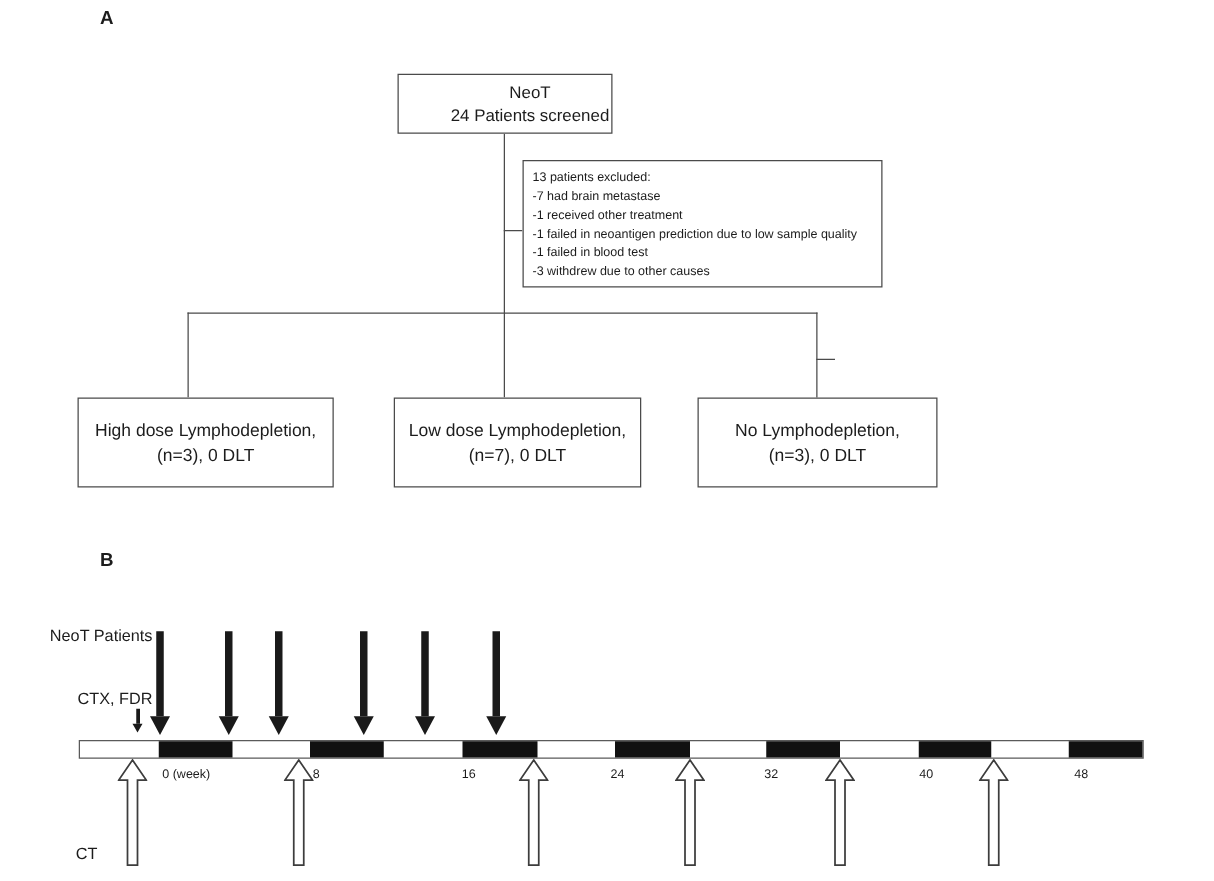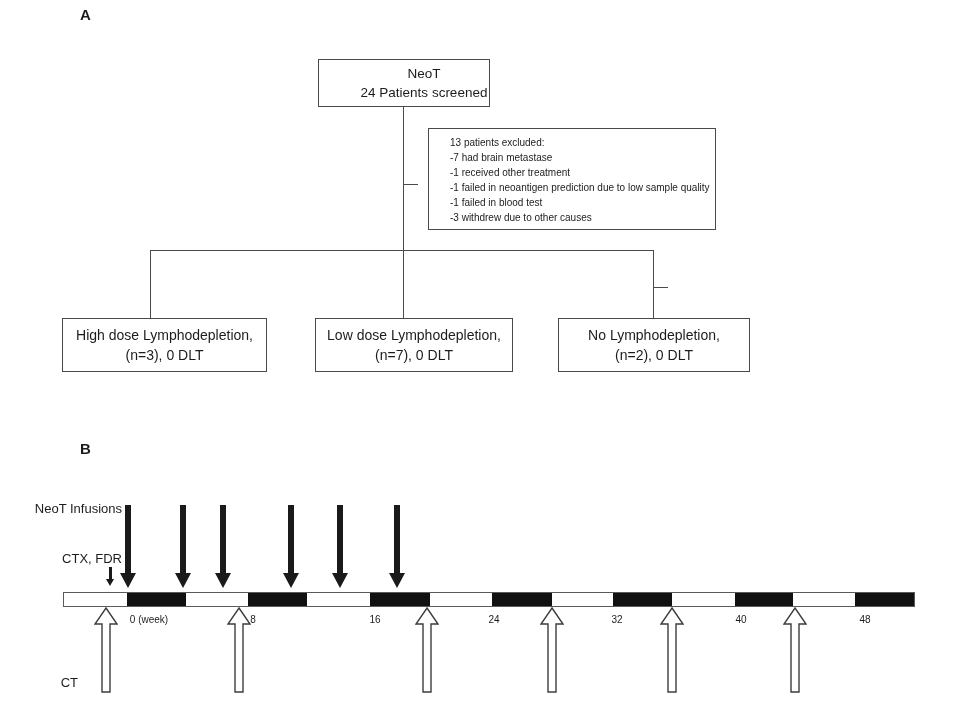--- a/index.html
+++ b/index.html
@@ -5,31 +5,31 @@
   html,body { margin:0; padding:0; background:#ffffff; }
   #stage {
     position:relative; width:971px; height:705px; background:#ffffff;
     font-family:"Liberation Sans", sans-serif; color:#1c1c1c; overflow:hidden;
   }
   
   .fl-line { position:absolute; background:#4a4a4a; }
   .fl-box  { position:absolute; border:1px solid #4a4a4a; background:#fff; box-sizing:border-box;padding-left:40px; }
   .center-box { display:flex; align-items:center; justify-content:center; text-align:center; }
   .center-box span { white-space:pre-line; }
-  .text-box { font-size:10px; line-height:15px; padding:6px 21px; white-space:pre;margin-left:10px; }
+  .text-box { font-size:10px; line-height:15px; padding:6px 7px; white-space:pre; }
 
   .panel-label { position:absolute; font-weight:bold; font-size:15px; }
   #label-a { left:80px; top:6px; }
   #label-b { left:80px; top:440px; }
 
   
   #neot-box      { left:318px; top:59px;  width:172px; height:48px; font-size:13.5px; line-height:19px; }
   #excluded-box  { left:418px; top:128px; width:288px; height:102px; }
   #withdrew-box  { left:668px; top:258px; width:250px; height:50px; font-size:10px; line-height:14.6px; padding:3px 6px; white-space:pre; }
-  .arm-box { position:absolute; top:318px; left:var(--x); width:var(--w); height:54px;
+  .arm-box { position:absolute; top:318px; left:var(--x); width:var(--w); height:72px;
              border:1px solid #4a4a4a; background:#fff; box-sizing:border-box;
              display:flex; align-items:center; justify-content:center;
              font-size:14px; line-height:20px; text-align:center; }
   .arm-box span { white-space:pre-line; }
 
   
   #line-main-v     { left:403px; top:107px; width:1px;  height:211px; }
   #line-excl-h     { left:403px; top:184px; width:15px; height:1px; }
   #line-branch     { left:150px; top:250px; width:504px; height:1px; }
   #line-drop-left  { left:150px; top:250px; width:1px;  height:68px; }
@@ -100,27 +100,27 @@
 (n=3), 0 DLT;">
         <span>High dose Lymphodepletion,
 (n=3), 0 DLT</span>
       </div><div class="arm-box" style="--x: 315px; --w: 198px; --text: Low dose Lymphodepletion,
 (n=3), 0 DLT;">
         <span>Low dose Lymphodepletion,
 (n=7), 0 DLT</span>
       </div><div class="arm-box" style="--x: 558px; --w: 192px; --text: No Lymphodepletion,
 (n=3), 0 DLT;">
         <span>No Lymphodepletion,
-(n=2), 0 DLT</span>
+(n=3), 0 DLT</span>
       </div></div>
 
   
   <div id="label-b" class="panel-label">B</div>
 
-  <div id="infusions-label" class="b-side-label">NeoT Infusions</div>
+  <div id="infusions-label" class="b-side-label">NeoT Patients</div>
   <div id="ctx-label" class="b-side-label">CTX, FDR</div>
   <div id="ct-label" class="b-side-label">CT</div>
 
   <div class="list-host">
     
   <div class="infusion-arrow" style="--x: 128px;"></div><div class="infusion-arrow" style="--x: 183px;"></div><div class="infusion-arrow" style="--x: 223px;"></div><div class="infusion-arrow" style="--x: 291px;"></div><div class="infusion-arrow" style="--x: 340px;"></div><div class="infusion-arrow" style="--x: 397px;"></div></div>
 
   <div id="ctx-arrow"></div>
 
   <div id="timeline-bar">

